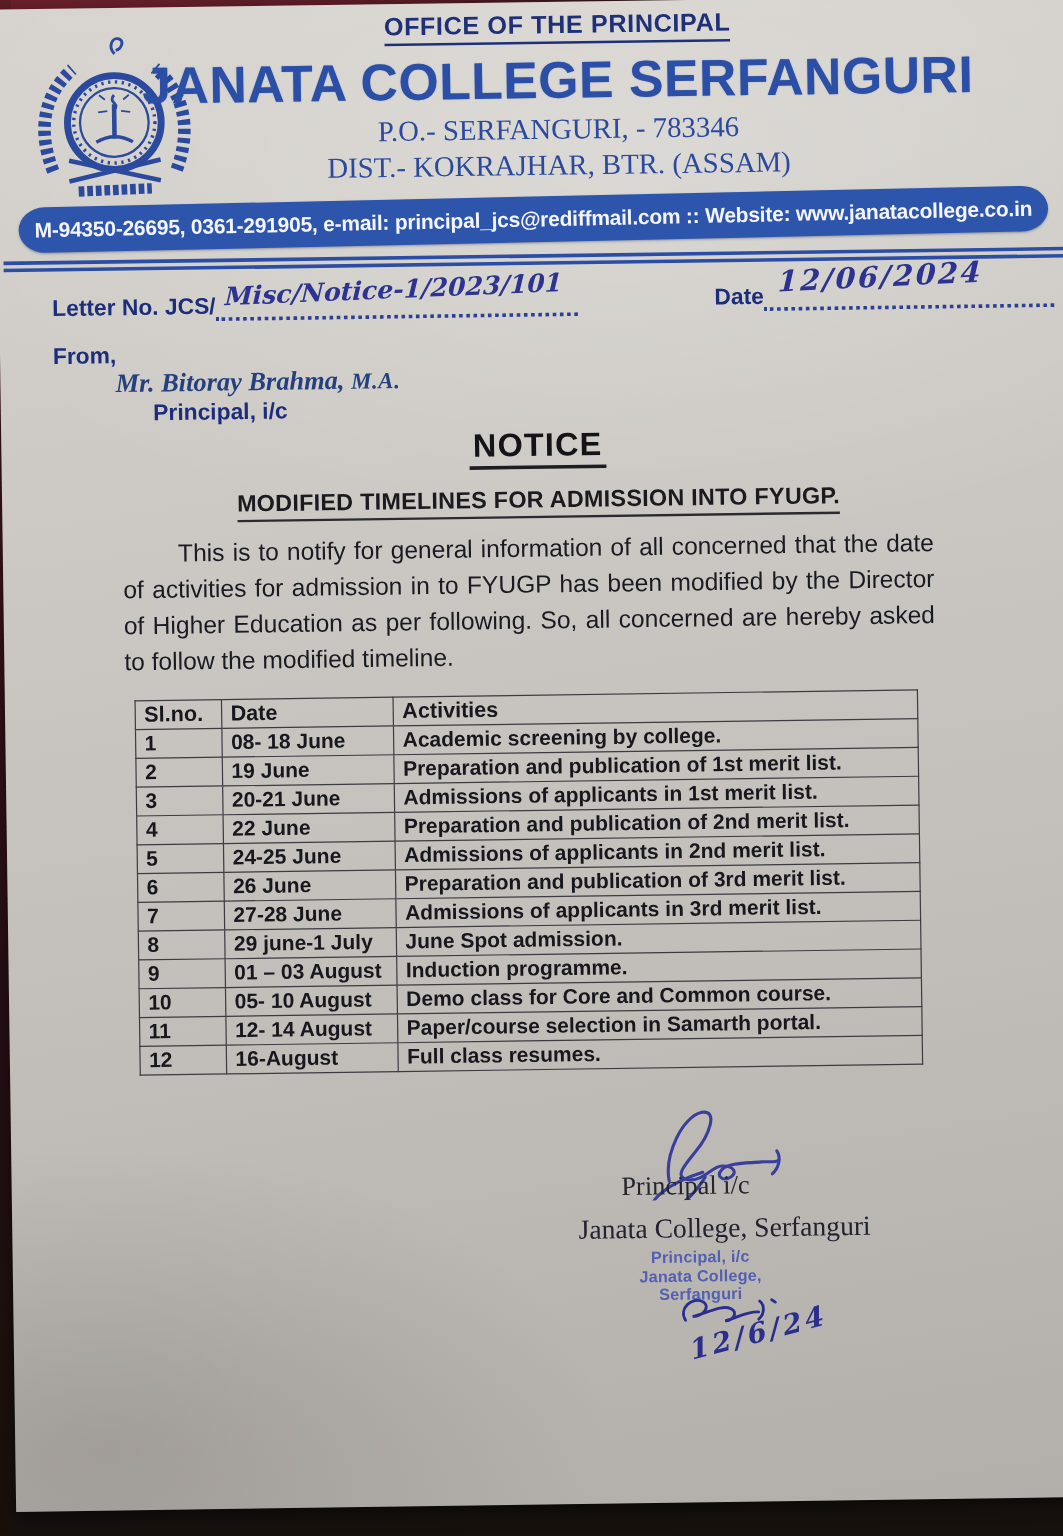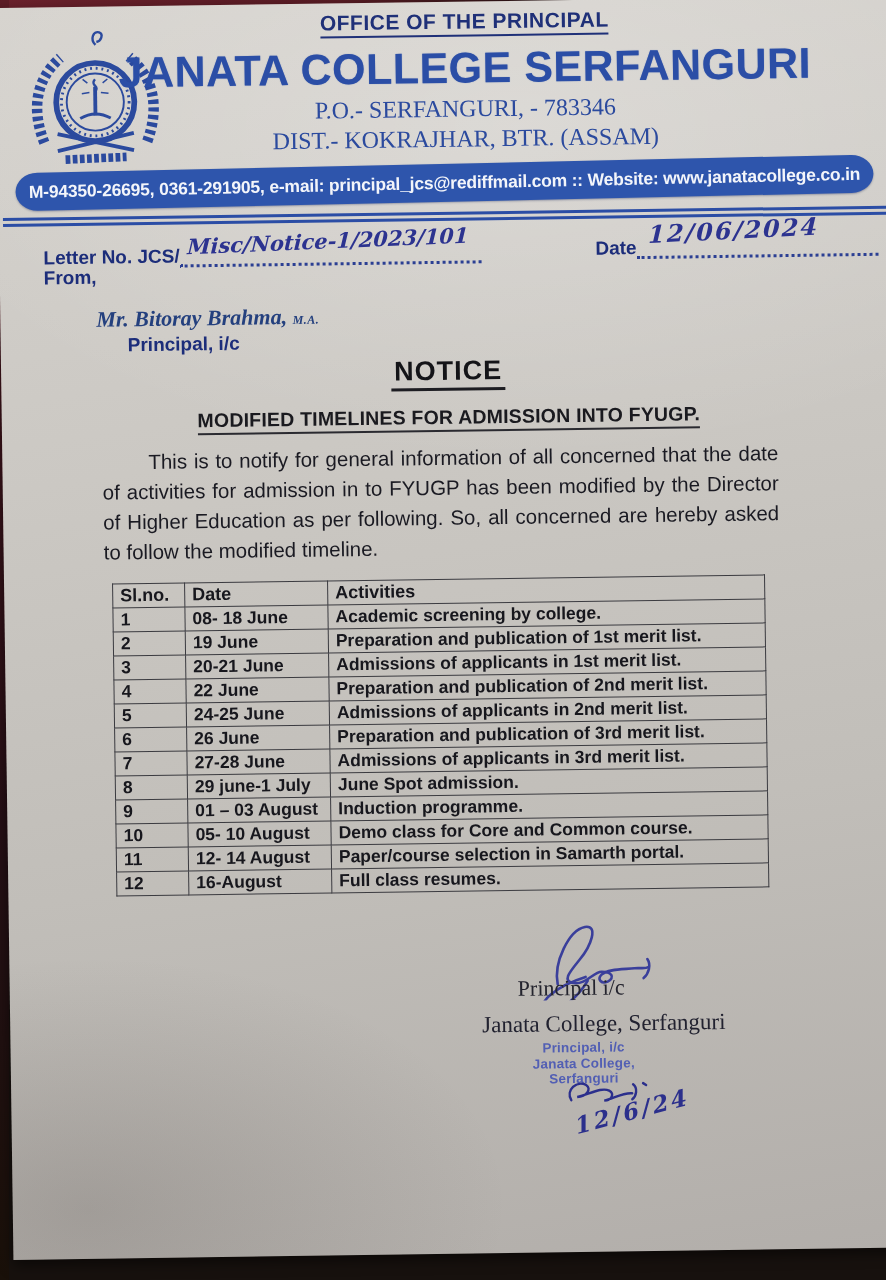--- a/index.html
+++ b/index.html
@@ -61,26 +61,26 @@
   .dategrp{position:absolute;left:592px;top:245px;display:flex;align-items:flex-end;}
   .dotline{position:relative;border-bottom:3px dotted #2b3f93;height:20px;}
   .dotline.w1{width:302px;}
   .dotline.w2{width:242px;}
   .hand{
     position:absolute;white-space:nowrap;color:#2c3390;
     font-family:"DejaVu Serif",serif;font-style:italic;font-weight:bold;
   }
   .hand.letter{left:8px;top:-14px;font-size:21px;transform:rotate(-1.6deg) skewX(-5deg);}
   .hand.date{left:12px;top:-19px;font-size:24px;transform:rotate(-2deg) skewX(-5deg);letter-spacing:2px;}
-  .from{position:absolute;left:40px;top:268px;}
+  .from{position:absolute;left:40px;top:288px;}
   .fromname{
     position:absolute;left:92px;top:308px;color:#24407e;
     font-family:"Liberation Serif",serif;font-weight:bold;font-style:italic;font-size:22px;
   }
-  .fromname .degree{font-size:12px;letter-spacing:0.5px;}
+  .fromname .degree{font-size:19px;letter-spacing:0.5px;}
   .fromtitle{position:absolute;left:123px;top:336px;}
 
   
   .center-row{position:absolute;left:0;width:886px;text-align:center;}
   .notice-title{top:362px;}
   .notice-title span{
     display:inline-block;font-weight:bold;font-size:27px;color:#141418;
     letter-spacing:1px;border-bottom:3px solid #1d1d22;padding:0 3px 1px;
   }
   .subject{top:412px;}

